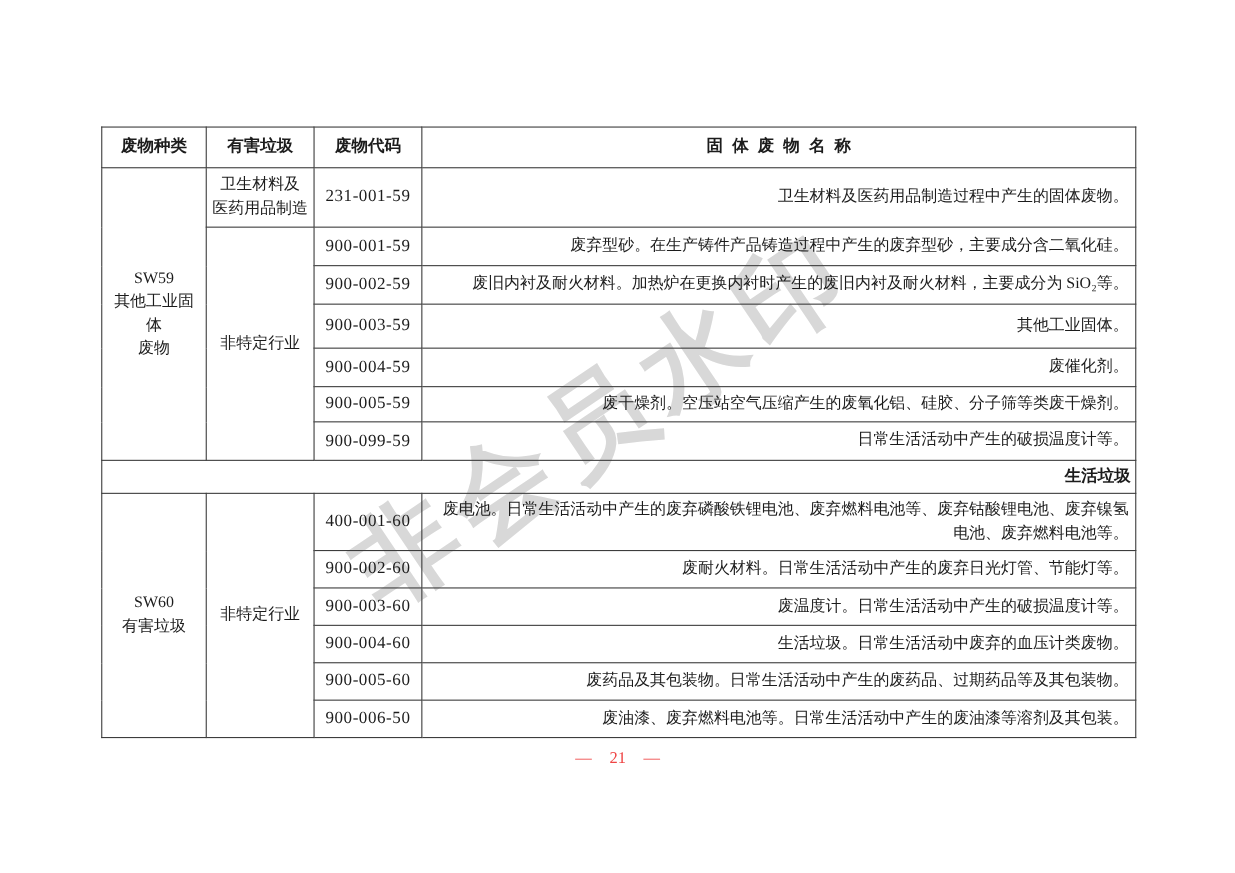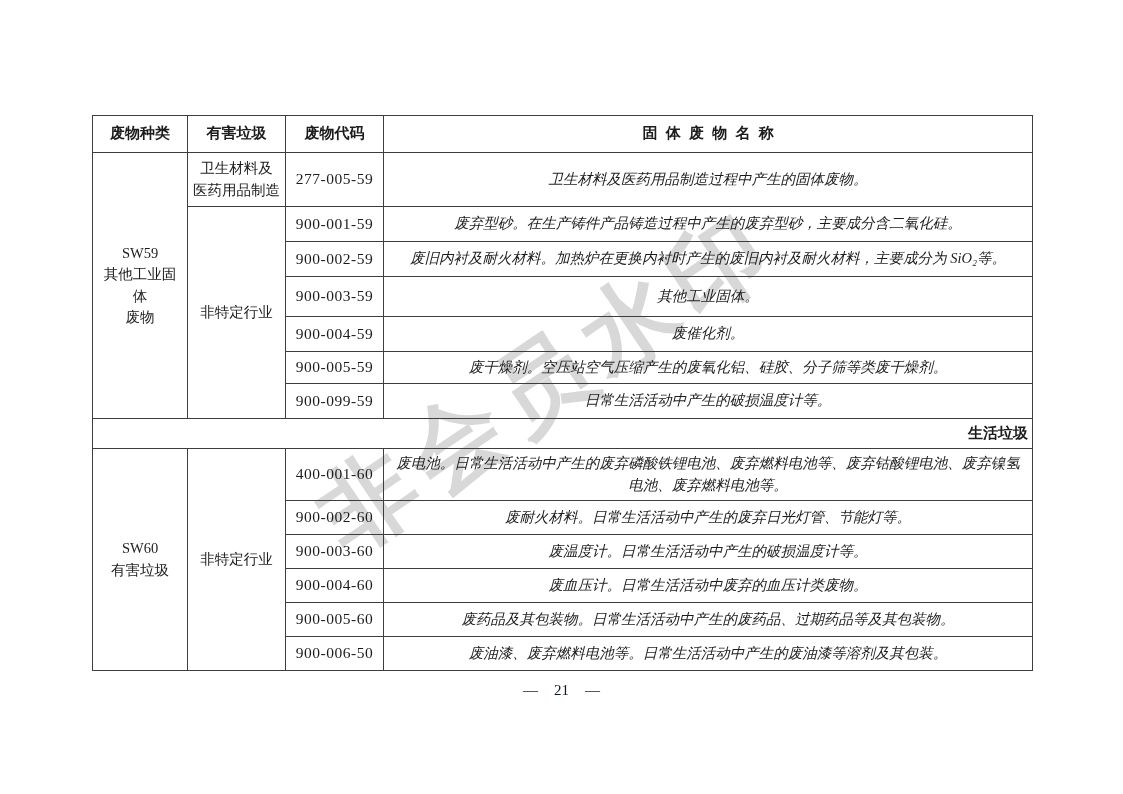--- a/index.html
+++ b/index.html
@@ -54,38 +54,37 @@
   }
   td.cat-cell span,td.ind-cell span.line{display:block;}
   td.code-cell{
     text-align:center;
     vertical-align:middle;
     font-size:15.5px;
     font-family:"Liberation Serif","DejaVu Serif",serif;
     letter-spacing:0.5px;
   }
   td.name-cell{
-    text-align:center;
+    text-align:right;
     vertical-align:middle;
     padding-left:6px;
     padding-right:6px;
-    font-style:italic;
   }
   tr.banner-row td{
     text-align:right;
     font-weight:bold;
     font-size:15px;
   }
   .footer{
     position:absolute;
     left:0;right:0;
     top:682px;
     text-align:center;
     font-size:15px;
-    color:#0f172a;
+    color:#ef4444;
     z-index:1;
   }
   .footer .dash{margin:0 16px;}
 </style>
 </head>
 <body>
 
 <div class="page">
 
   <div class="watermark" style="color: rgb(216, 216, 216);">非会员水印</div>
@@ -109,21 +108,21 @@
     <tr style="height:54px">
       <td class="cat-cell" rowspan="7">
         <span>SW59</span>
         <span>其他工业固体</span>
         <span>废物</span>
       </td>
       <td class="ind-cell">
         <span class="line">卫生材料及</span>
         <span class="line">医药用品制造</span>
       </td>
-      <td class="code-cell">277-005-59</td>
+      <td class="code-cell">231-001-59</td>
       <td class="name-cell">卫生材料及医药用品制造过程中产生的固体废物。</td>
     </tr>
 
     <tr style="height:35px">
       <td class="ind-cell" rowspan="6">非特定行业</td>
       <td class="code-cell">900-001-59</td>
       <td class="name-cell">废弃型砂。在生产铸件产品铸造过程中产生的废弃型砂，主要成分含二氧化硅。</td>
     </tr>
     <tr style="height:35px">
       <td class="code-cell">900-002-59</td>
@@ -162,21 +161,21 @@
     <tr style="height:34px">
       <td class="code-cell">900-002-60</td>
       <td class="name-cell">废耐火材料。日常生活活动中产生的废弃日光灯管、节能灯等。</td>
     </tr>
     <tr style="height:34px">
       <td class="code-cell">900-003-60</td>
       <td class="name-cell">废温度计。日常生活活动中产生的破损温度计等。</td>
     </tr>
     <tr style="height:34px">
       <td class="code-cell">900-004-60</td>
-      <td class="name-cell">废血压计。日常生活活动中废弃的血压计类废物。</td>
+      <td class="name-cell">生活垃圾。日常生活活动中废弃的血压计类废物。</td>
     </tr>
     <tr style="height:34px">
       <td class="code-cell">900-005-60</td>
       <td class="name-cell">废药品及其包装物。日常生活活动中产生的废药品、过期药品等及其包装物。</td>
     </tr>
     <tr style="height:34px">
       <td class="code-cell">900-006-50</td>
       <td class="name-cell">废油漆、废弃燃料电池等。日常生活活动中产生的废油漆等溶剂及其包装。</td>
     </tr>
   </tbody>

